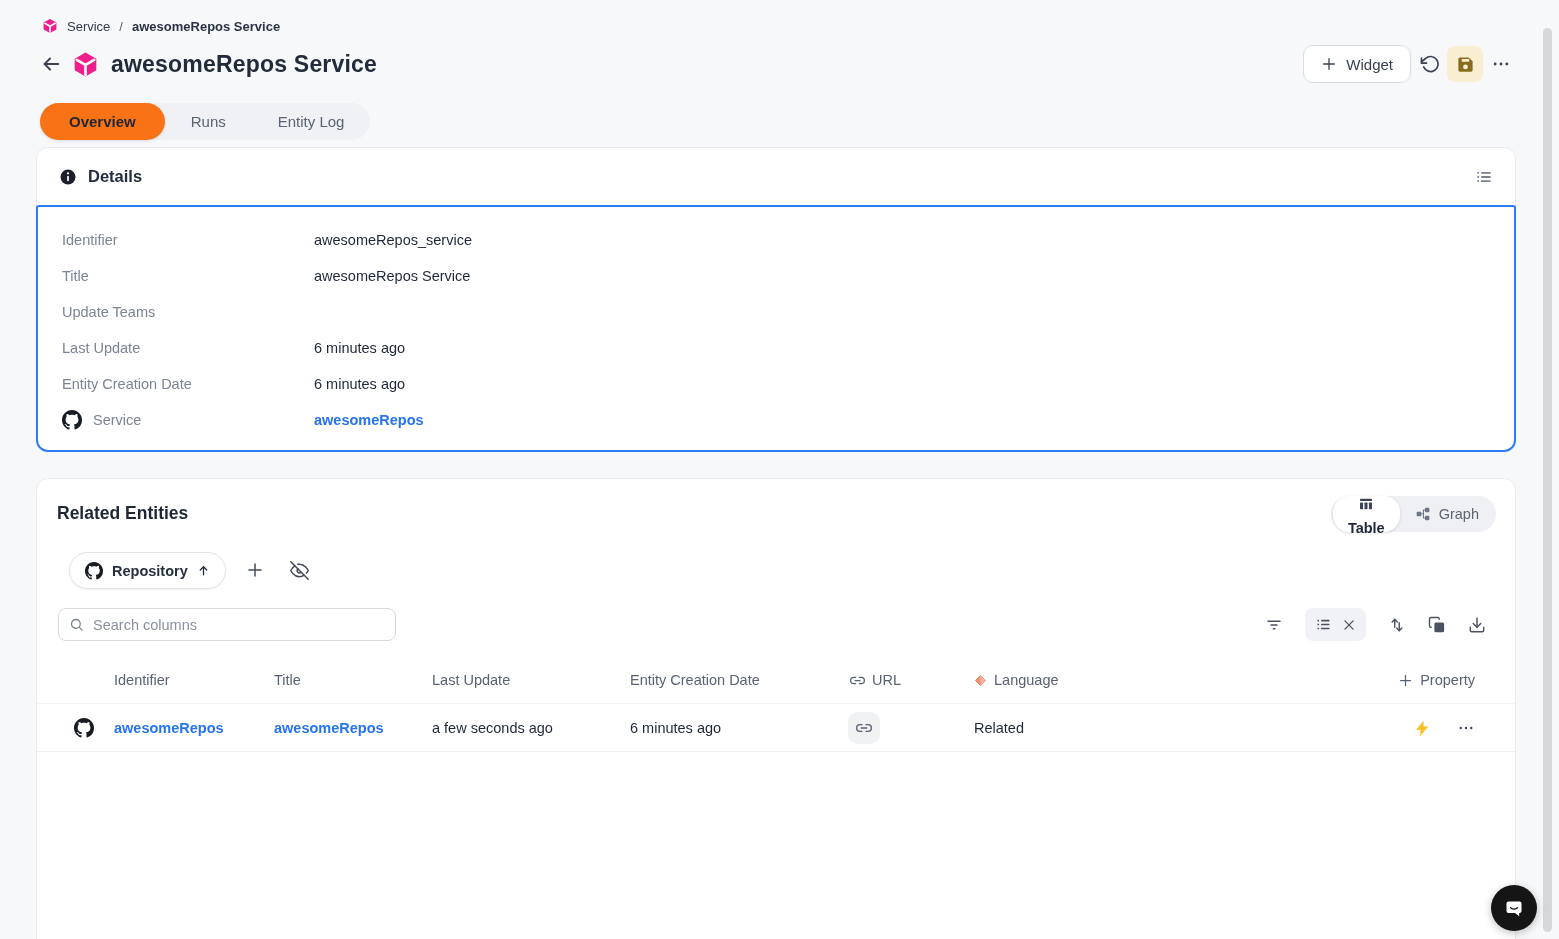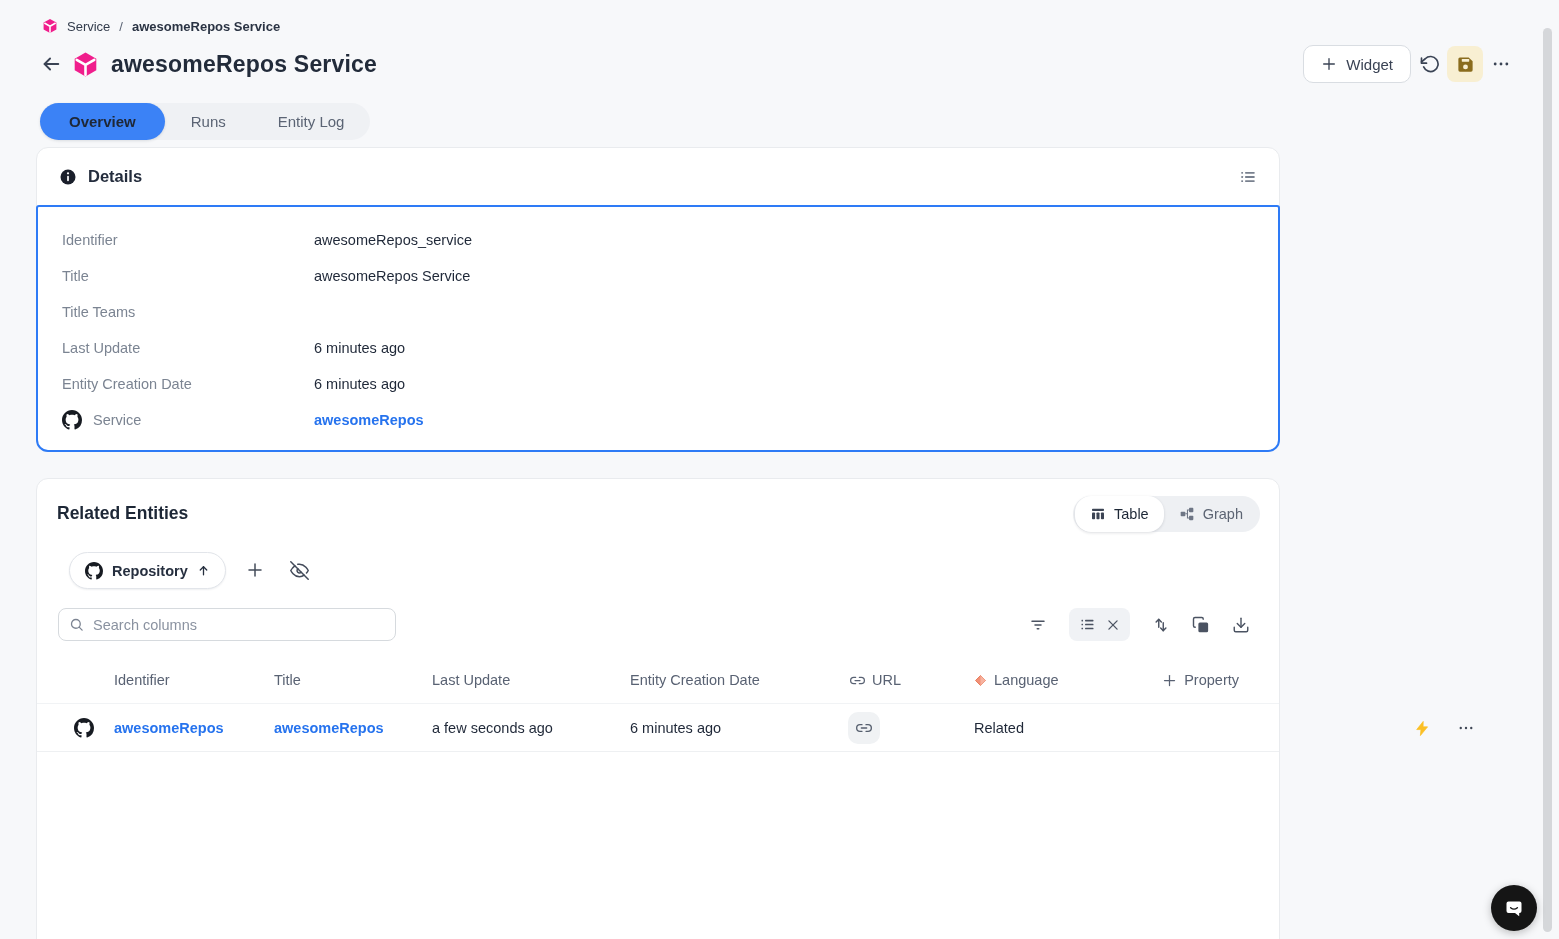--- a/index.html
+++ b/index.html
@@ -19,40 +19,40 @@
   .title-cube { margin-left:8px; }
   .page-title { margin-left:12px; font-size:23px; font-weight:bold; color:#222b3a; letter-spacing:.2px; }
   .header-actions { margin-left:auto; display:flex; align-items:center; gap:0; }
   .widget-btn { height:38px; padding:0 17px; display:flex; align-items:center; gap:9px; border:1px solid #d9dde2; border-radius:10px; background:#fff; font-size:15px; color:#3a4354; cursor:pointer; font-family:inherit; }
   .icon-btn { width:36px; height:36px; border:none; background:none; border-radius:8px; display:flex; align-items:center; justify-content:center; cursor:pointer; }
   .icon-btn.save { background:#f8efd2; }
 
   
   .tabs { position:absolute; left:40px; top:103px; height:37px; display:inline-flex; align-items:stretch; background:#eff1f4; border-radius:19px; }
   .tab { display:flex; align-items:center; padding:0 26px; font-size:15px; color:#5b6474; border-radius:19px; cursor:pointer; }
-  .tab.active { background:#3b82f6; color:#1e2736; font-weight:bold; box-shadow:0 1px 3px rgba(20,30,50,.12); padding:0 29px; }
-
-  
-  .card { position:absolute; left:36px; width:1244px; background:#fff; border:1px solid #e9ebee; border-radius:12px; }
+  .tab.active { background:#f97316; color:#1e2736; font-weight:bold; box-shadow:0 1px 3px rgba(20,30,50,.12); padding:0 29px; }
+
+  
+  .card { position:absolute; left:36px; width:1480px; background:#fff; border:1px solid #e9ebee; border-radius:12px; }
   .details-card { top:147px; height:305px; }
   .details-header { height:57px; display:flex; align-items:center; padding:0 22px; }
   .details-title { margin-left:11px; font-size:16.5px; font-weight:bold; color:#242d3d; }
   .details-listicon { margin-left:auto; cursor:pointer; }
   .details-body { position:absolute; left:-1px; right:-1px; top:57px; bottom:-1px; border:2px solid #2e7bf6; border-radius:3px 3px 12px 12px; padding:15px 0 0 0; background:#fff; }
   .detail-row { height:36px; display:flex; align-items:center; padding-left:24px; }
   .detail-label { width:205px; font-size:14.5px; color:#7b8492; display:flex; align-items:center; gap:11px; }
   .detail-value { font-size:14.5px; color:#1f2838;margin-left:47px; }
   .detail-value.link { color:#2673ee; font-weight:bold; cursor:pointer; }
 
   
   .related-card { top:478px; height:470px; border-radius:12px 12px 0 0; }
   .related-title { position:absolute; left:20px; top:24px; font-size:17.5px; font-weight:bold; color:#1d2736; }
   .view-toggle { position:absolute; right:19px; top:17px; height:36px; background:#eef0f3; border-radius:18px; display:flex; align-items:center; padding:0 2px; }
   .seg { height:32px; display:flex; align-items:center; gap:8px; padding:0 15px; border-radius:16px; font-size:14.5px; color:#5c6473; cursor:pointer; }
-  .seg.active { background:#fff; box-shadow:0 1px 3px rgba(20,30,50,.14); color:#1d2736; font-weight:normal; height:36px; }
+  .seg.active { background:#fff; box-shadow:0 1px 3px rgba(20,30,50,.14); color:#1d2736; font-weight:bold; height:36px;flex-direction:column; }
 
   .repo-pill { position:absolute; left:32px; top:73px; height:37px; display:flex; align-items:center; gap:9px; padding:0 15px; border:1px solid #e2e5ea; border-radius:19px; background:#fff; box-shadow:0 1px 2px rgba(20,30,50,.07); cursor:pointer; font-size:14.5px; font-weight:bold; color:#262f3f; }
   .mini-btn { position:absolute; width:28px; height:28px; display:flex; align-items:center; justify-content:center; background:none; border:none; cursor:pointer; }
 
   .search-box { position:absolute; left:21px; top:129px; width:338px; height:33px; border:1px solid #d6dade; border-radius:8px; background:#fff; display:flex; align-items:center; padding:0 10px; gap:9px; }
   .search-box input { border:none; outline:none; flex:1; font-size:14.5px; color:#30394a; font-family:inherit; background:transparent; }
   .search-box input::placeholder { color:#8a92a0; }
 
   .tool-row { position:absolute; top:129px; right:29px; height:33px; display:flex; align-items:center; gap:22px; }
   .tool { background:none; border:none; cursor:pointer; display:flex; align-items:center; justify-content:center; }
@@ -179,21 +179,21 @@
     <div class="details-body">
       <div class="detail-row">
         <div class="detail-label">Identifier</div>
         <div class="detail-value">awesomeRepos_service</div>
       </div>
       <div class="detail-row">
         <div class="detail-label">Title</div>
         <div class="detail-value">awesomeRepos Service</div>
       </div>
       <div class="detail-row">
-        <div class="detail-label">Title Teams</div>
+        <div class="detail-label">Update Teams</div>
         <div class="detail-value"></div>
       </div>
       <div class="detail-row">
         <div class="detail-label">Last Update</div>
         <div class="detail-value">6 minutes ago</div>
       </div>
       <div class="detail-row">
         <div class="detail-label">Entity Creation Date</div>
         <div class="detail-value">6 minutes ago</div>
       </div>

